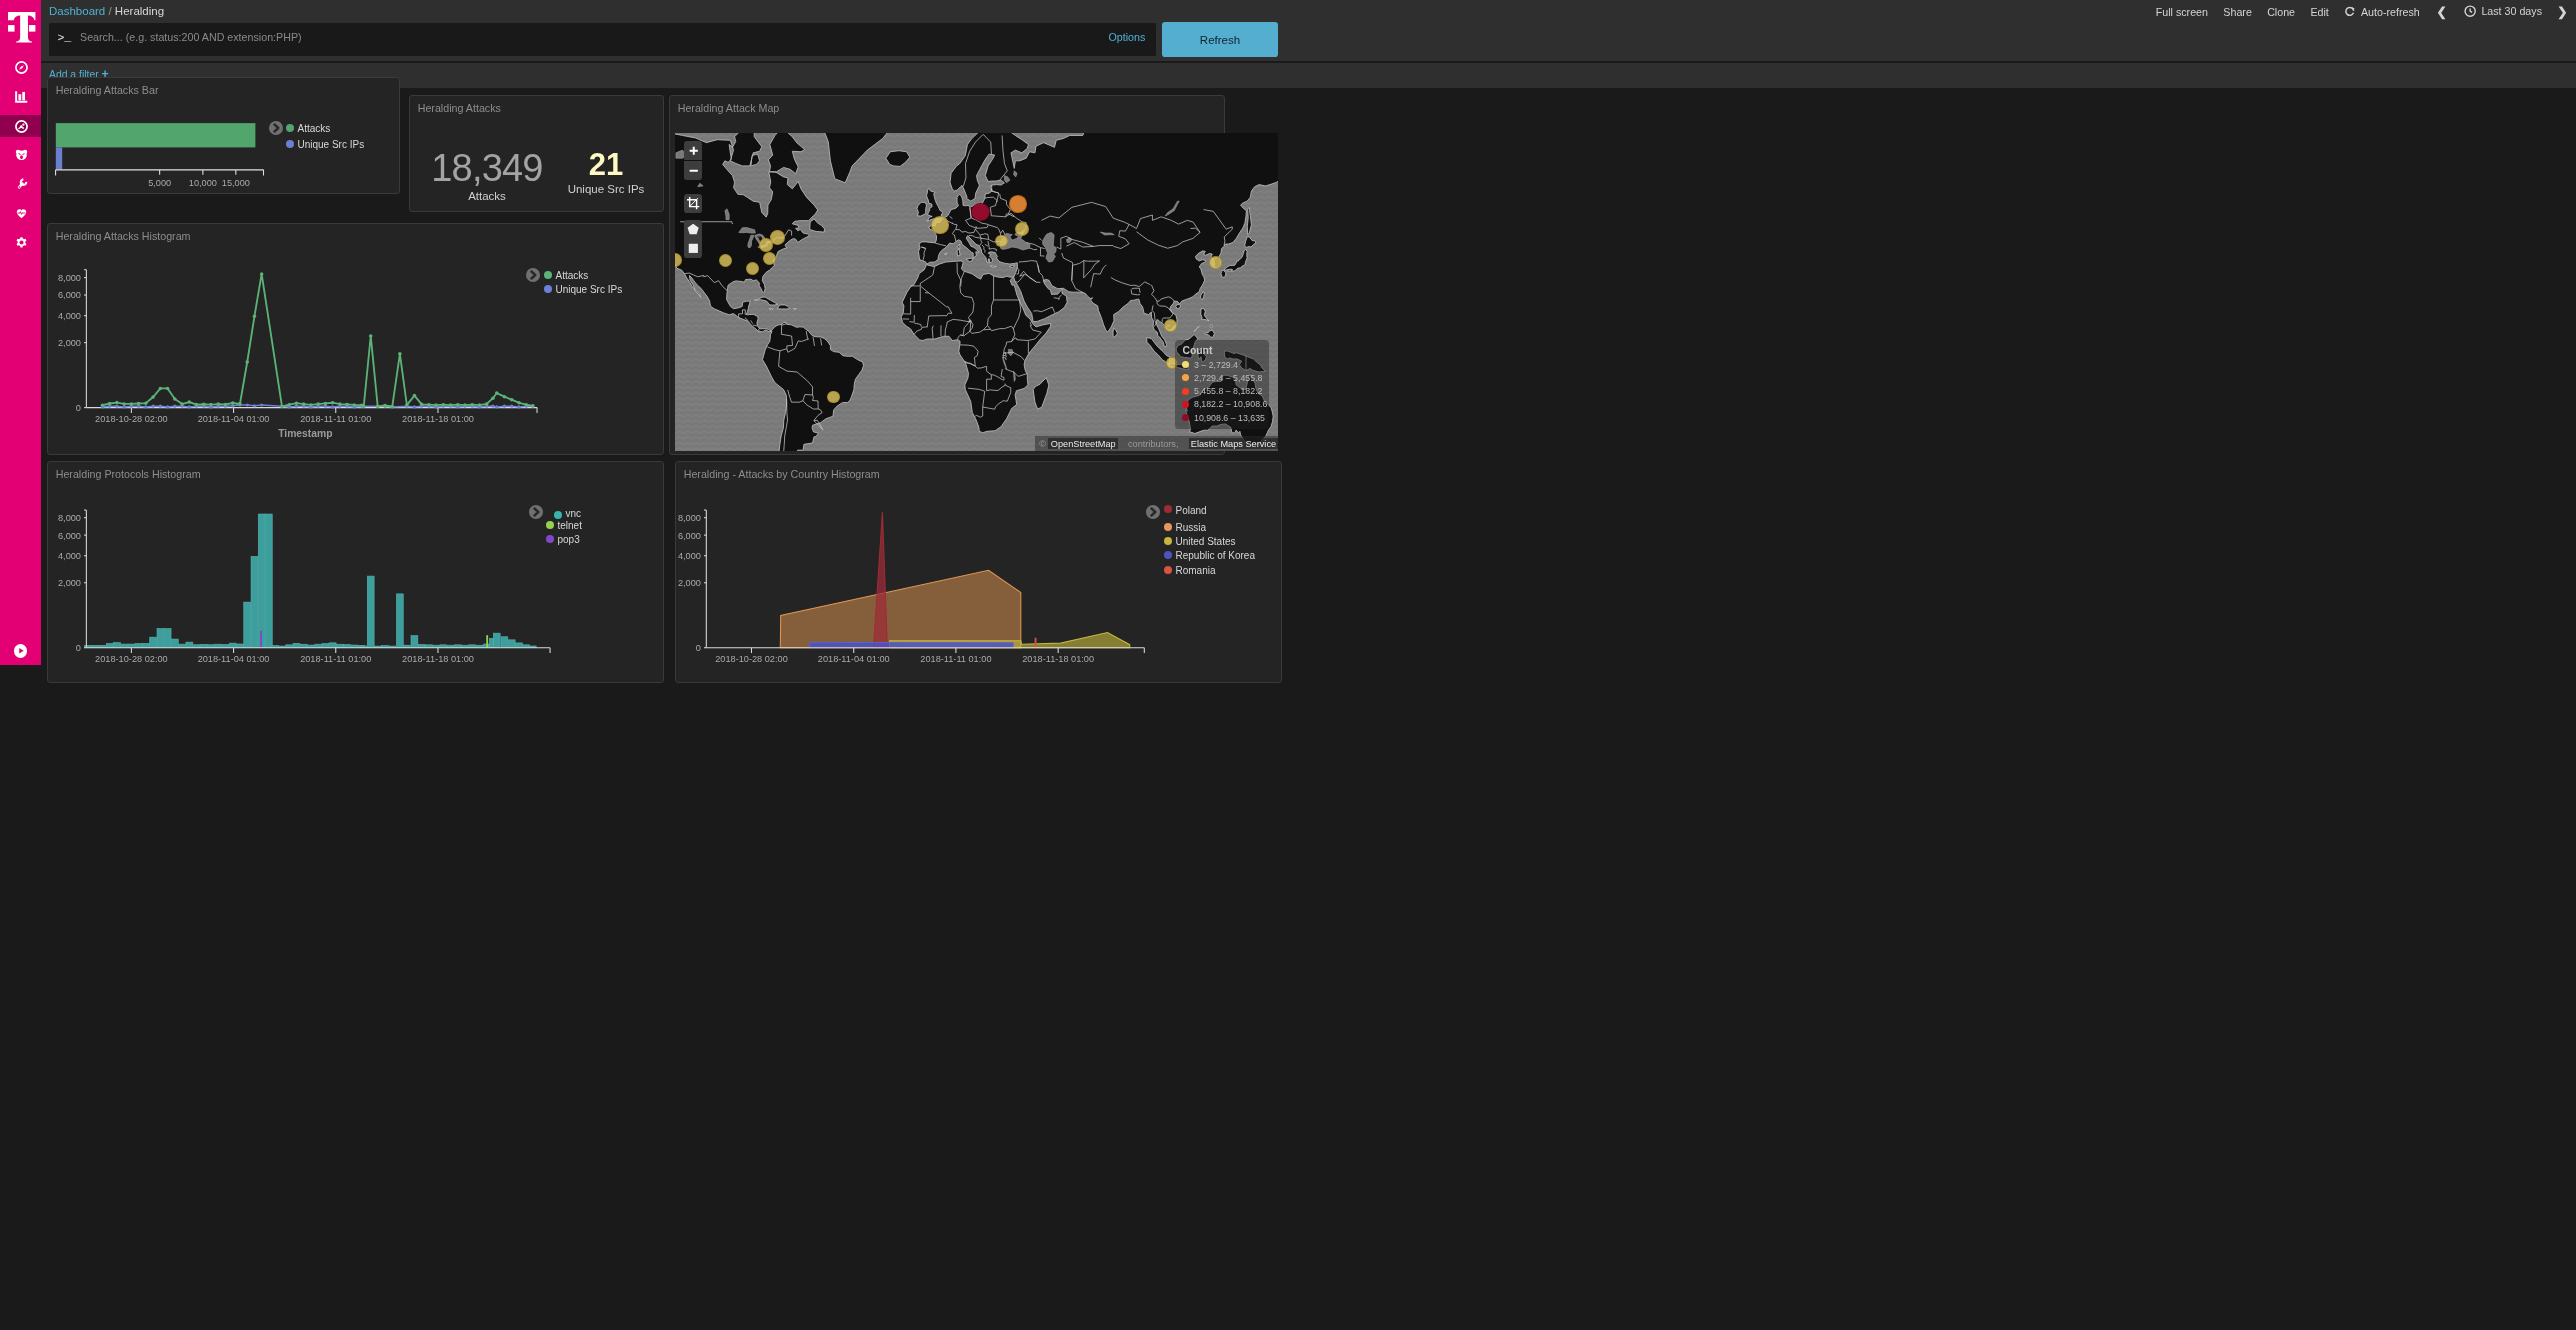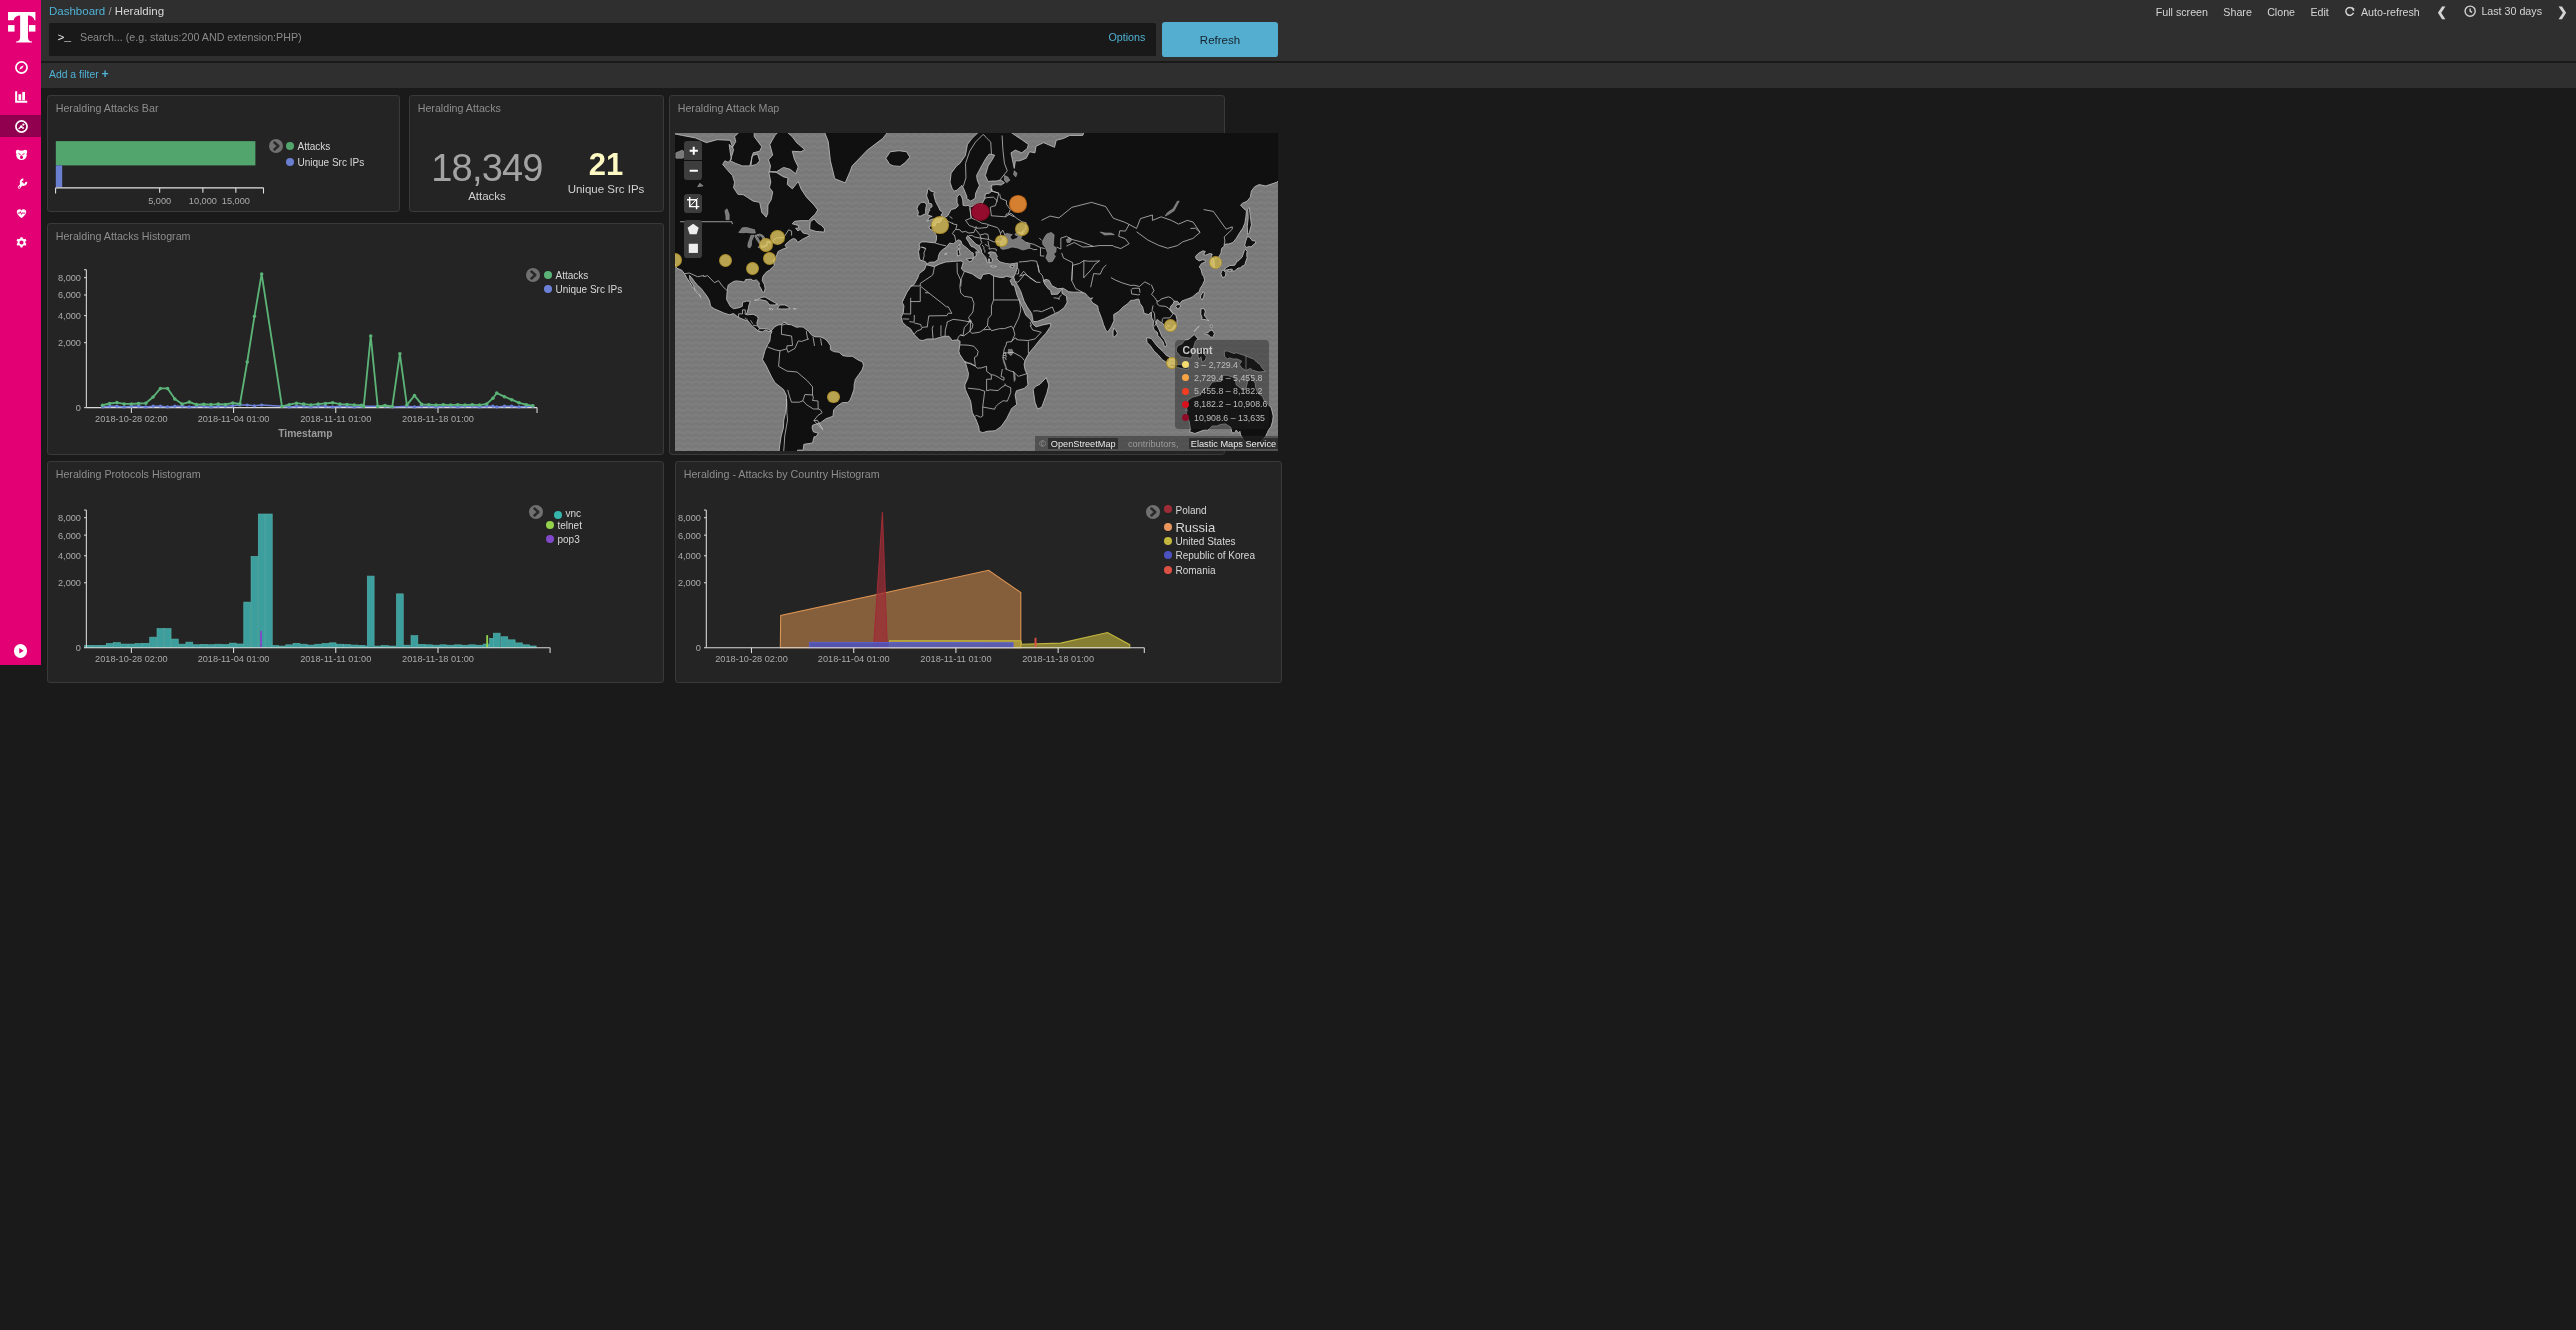--- a/index.html
+++ b/index.html
@@ -27,21 +27,21 @@
 <span style="font-size:12.3px;font-weight:bold">❯</span>
 </div>
 <div style="position:absolute;left:49px;top:23px;width:1107px;height:33px;background:#191919;border-radius:1.5px">
 <span style="position:absolute;left:8.4px;top:8.4px;color:#e8e8e8;font-size:11.5px;font-family:'Liberation Mono',monospace">&gt;_</span>
 <span style="position:absolute;left:31px;top:8.4px;color:#8a8a8a;font-size:10.7px">Search... (e.g. status:200 AND extension:PHP)</span>
 <span style="position:absolute;right:10.7px;top:8.4px;color:#4fb2d5;font-size:10.7px">Options</span>
 </div>
 <div style="position:absolute;left:1162px;top:22px;width:116px;height:35px;background:#54aed0;border-radius:3.1px;display:flex;align-items:center;justify-content:center;color:#15222b;font-size:11.5px">Refresh</div>
 <div style="position:absolute;left:49px;top:67px;font-size:10.4px;color:#4fb2d5">Add a filter <span style="font-weight:bold;font-size:12.3px">+</span></div>
 
-<div class="panel" style="left:47px;top:95px;width:353px;height:117px">
+<div class="panel" style="left:47px;top:77px;width:353px;height:117px">
   <div class="ptitle">Heralding Attacks Bar</div>
   <svg width="351" height="116" viewBox="0 0 458 151" style="position:absolute;left:0;top:0">
     <rect x="10.2" y="58.7" width="260.4" height="31.7" fill="#52a56c"></rect>
     <rect x="10.2" y="90.4" width="8.3" height="28.4" fill="#6b7fd1"></rect>
     <path d="M9.9,119.7H281.2M9.9,119.7V127M281.2,119.7V127M145.7,119.7V126M202.1,119.7V126M245.1,119.7V126" stroke="#e2e2e2" stroke-width="1.4" fill="none"></path>
     <text x="145.7" y="141" fill="#ababab" font-size="12" text-anchor="middle">5,000</text>
     <text x="202.1" y="141" fill="#ababab" font-size="12" text-anchor="middle">10,000</text>
     <text x="245.1" y="141" fill="#ababab" font-size="12" text-anchor="middle">15,000</text>
   </svg>
   <div style="position:absolute;left:221px;top:43px;width:14px;height:14px;border-radius:50%;background:#707070"><svg width="14" height="14" viewBox="0 0 18 18">
@@ -464,21 +464,21 @@
     </svg>
   <div style="position:absolute;left:470px;top:43px;width:14px;height:14px;border-radius:50%;background:#707070"><svg width="14" height="14" viewBox="0 0 18 18">
         <path d="M7,4.5L12,9L7,13.5" fill="none" stroke="#2a2a2a" stroke-width="3.2" stroke-linecap="round" stroke-linejoin="round"></path>
       </svg></div>
     <div style="position:absolute;left:488px;top:43px;height:14px;display:flex;align-items:flex-start;white-space:nowrap">
       <span style="width:8.4px;height:8.4px;border-radius:50%;background:#9e2c36;display:inline-block;margin-right:3.1px"></span>
       <span style="color:#d8d8d8;font-size:10px">Poland</span>
     </div>
     <div style="position:absolute;left:488px;top:58px;height:14px;display:flex;align-items:center;white-space:nowrap">
       <span style="width:8.4px;height:8.4px;border-radius:50%;background:#e8975c;display:inline-block;margin-right:3.1px"></span>
-      <span style="color:#d8d8d8;font-size:13px">Russia</span>
+      <span style="color:#d8d8d8;font-size:10px">Russia</span>
     </div>
     <div style="position:absolute;left:488px;top:72px;height:14px;display:flex;align-items:center;white-space:nowrap">
       <span style="width:8.4px;height:8.4px;border-radius:50%;background:#c4b73e;display:inline-block;margin-right:3.1px"></span>
       <span style="color:#d8d8d8;font-size:10px">United States</span>
     </div>
     <div style="position:absolute;left:488px;top:86px;height:14px;display:flex;align-items:center;white-space:nowrap">
       <span style="width:8.4px;height:8.4px;border-radius:50%;background:#4c52c0;display:inline-block;margin-right:3.1px"></span>
       <span style="color:#d8d8d8;font-size:10px">Republic of Korea</span>
     </div>
     <div style="position:absolute;left:488px;top:101px;height:14px;display:flex;align-items:center;white-space:nowrap">

